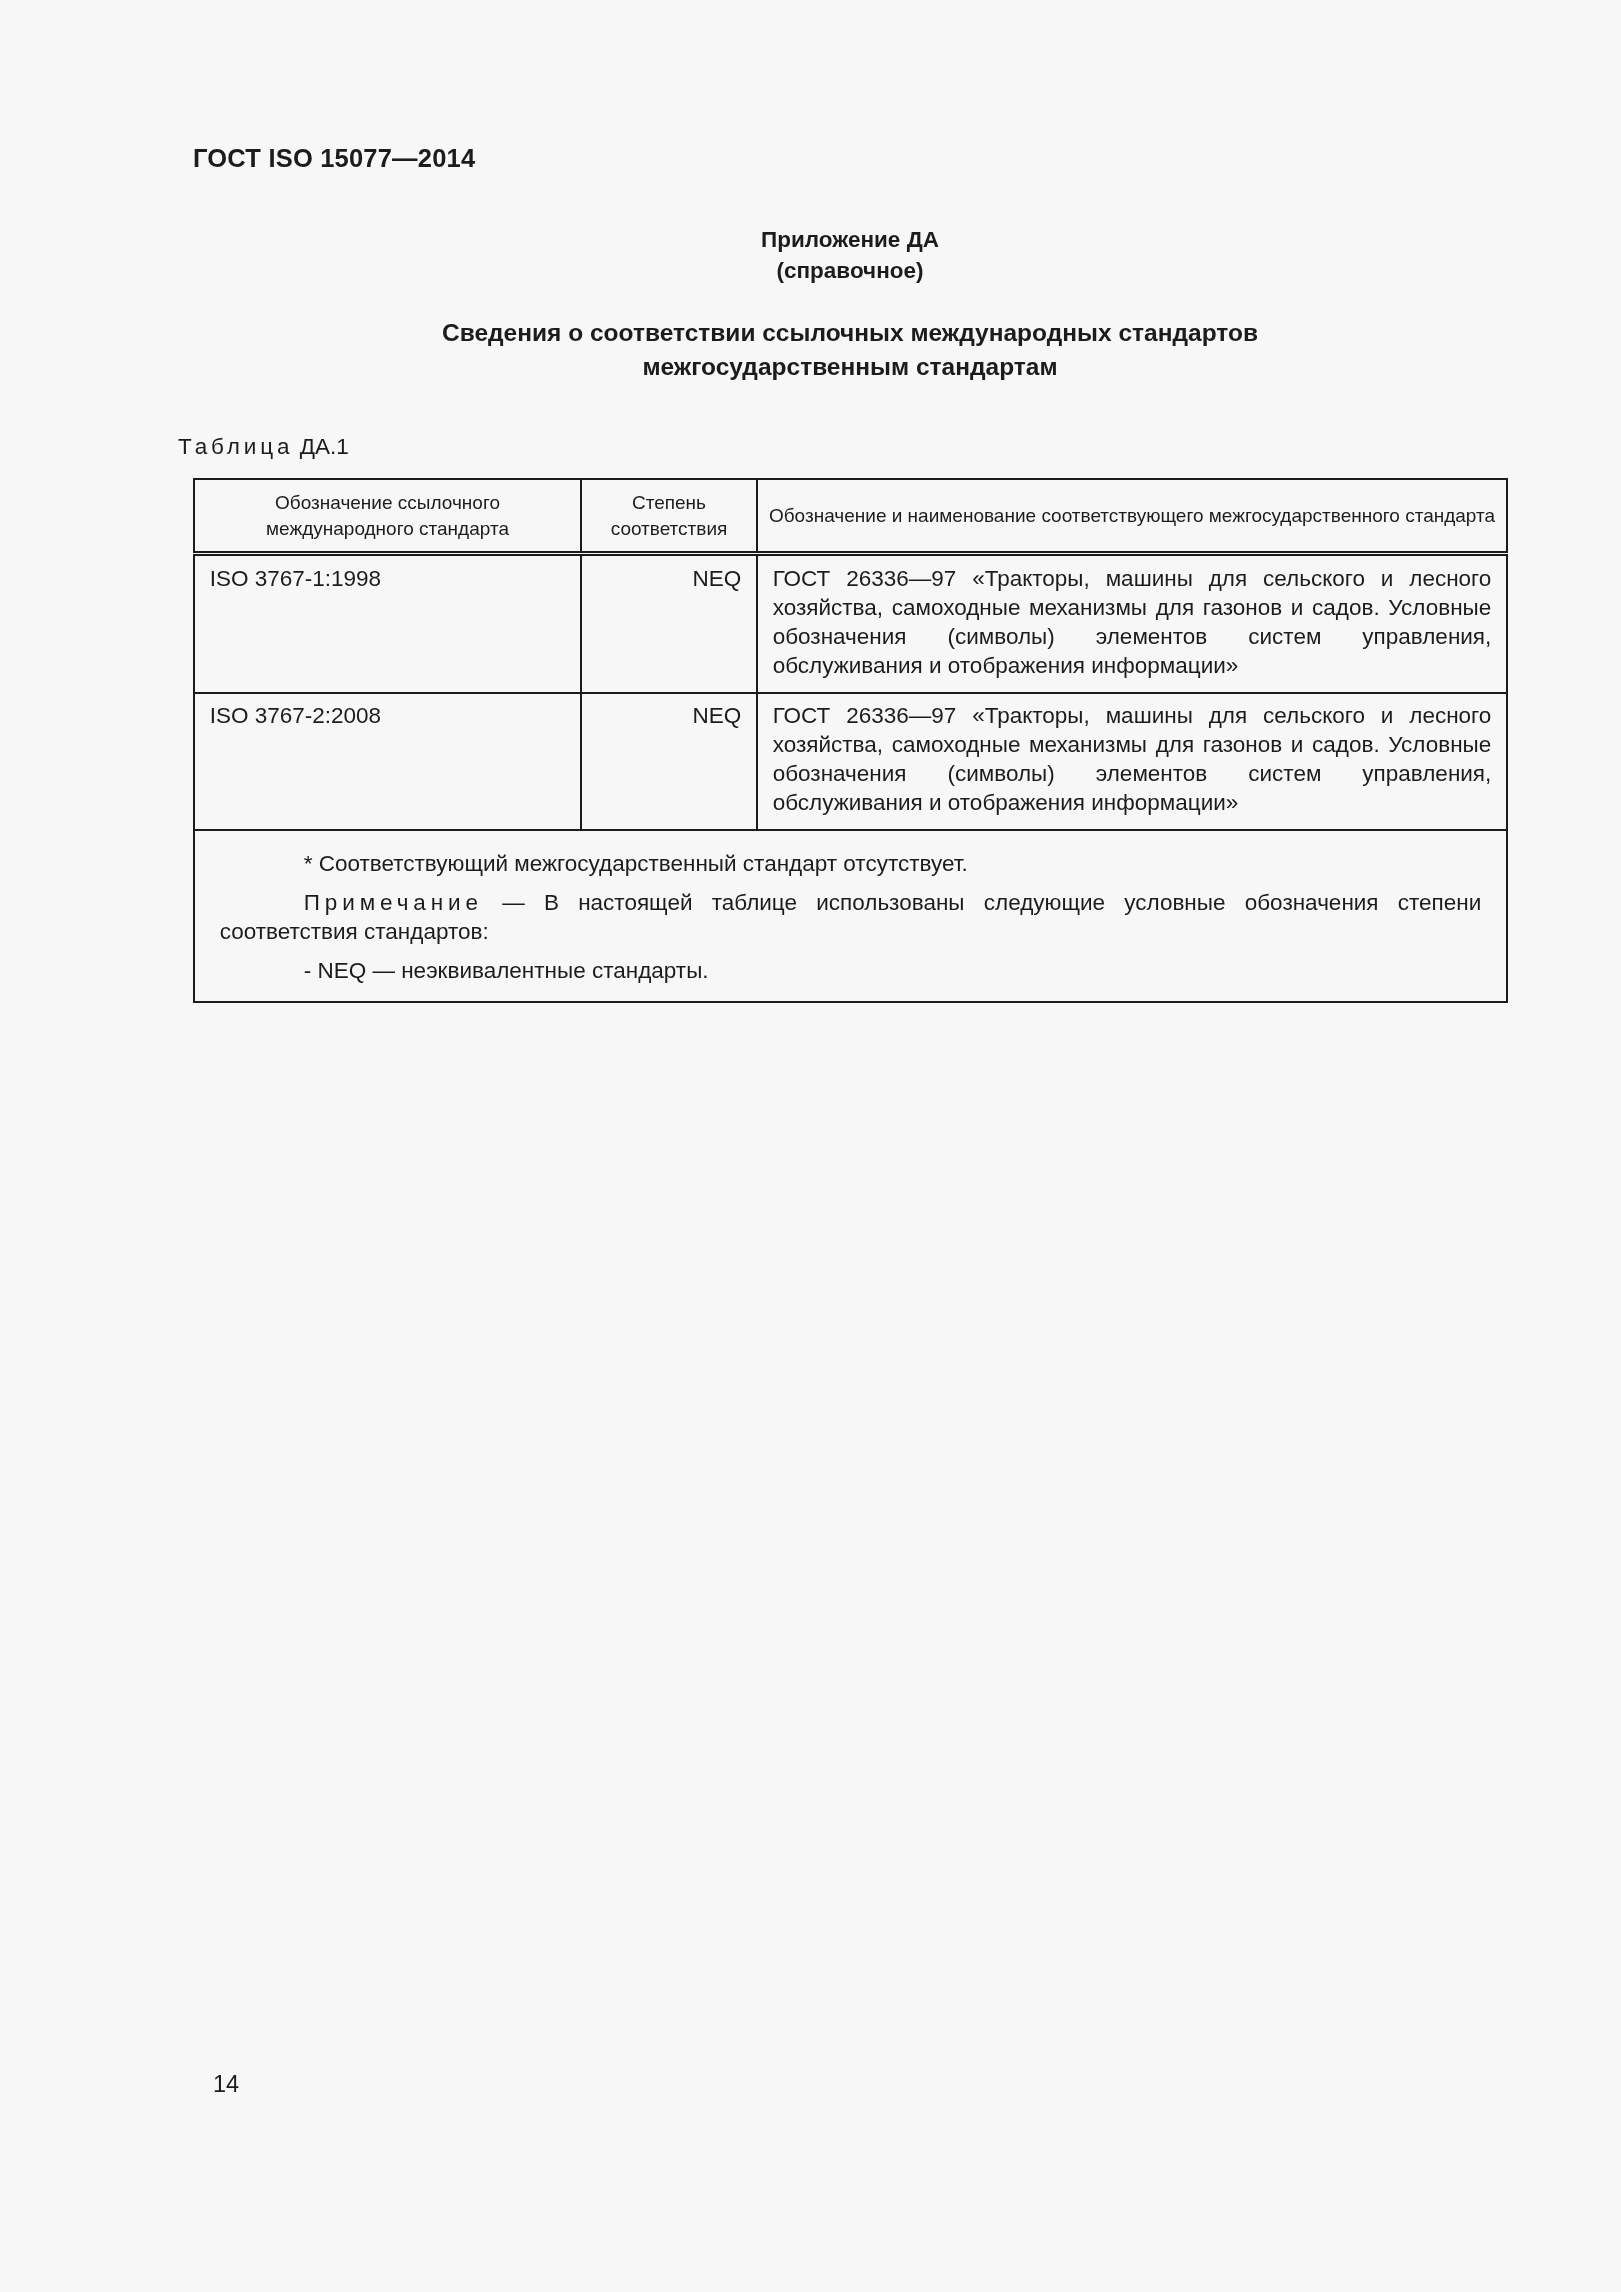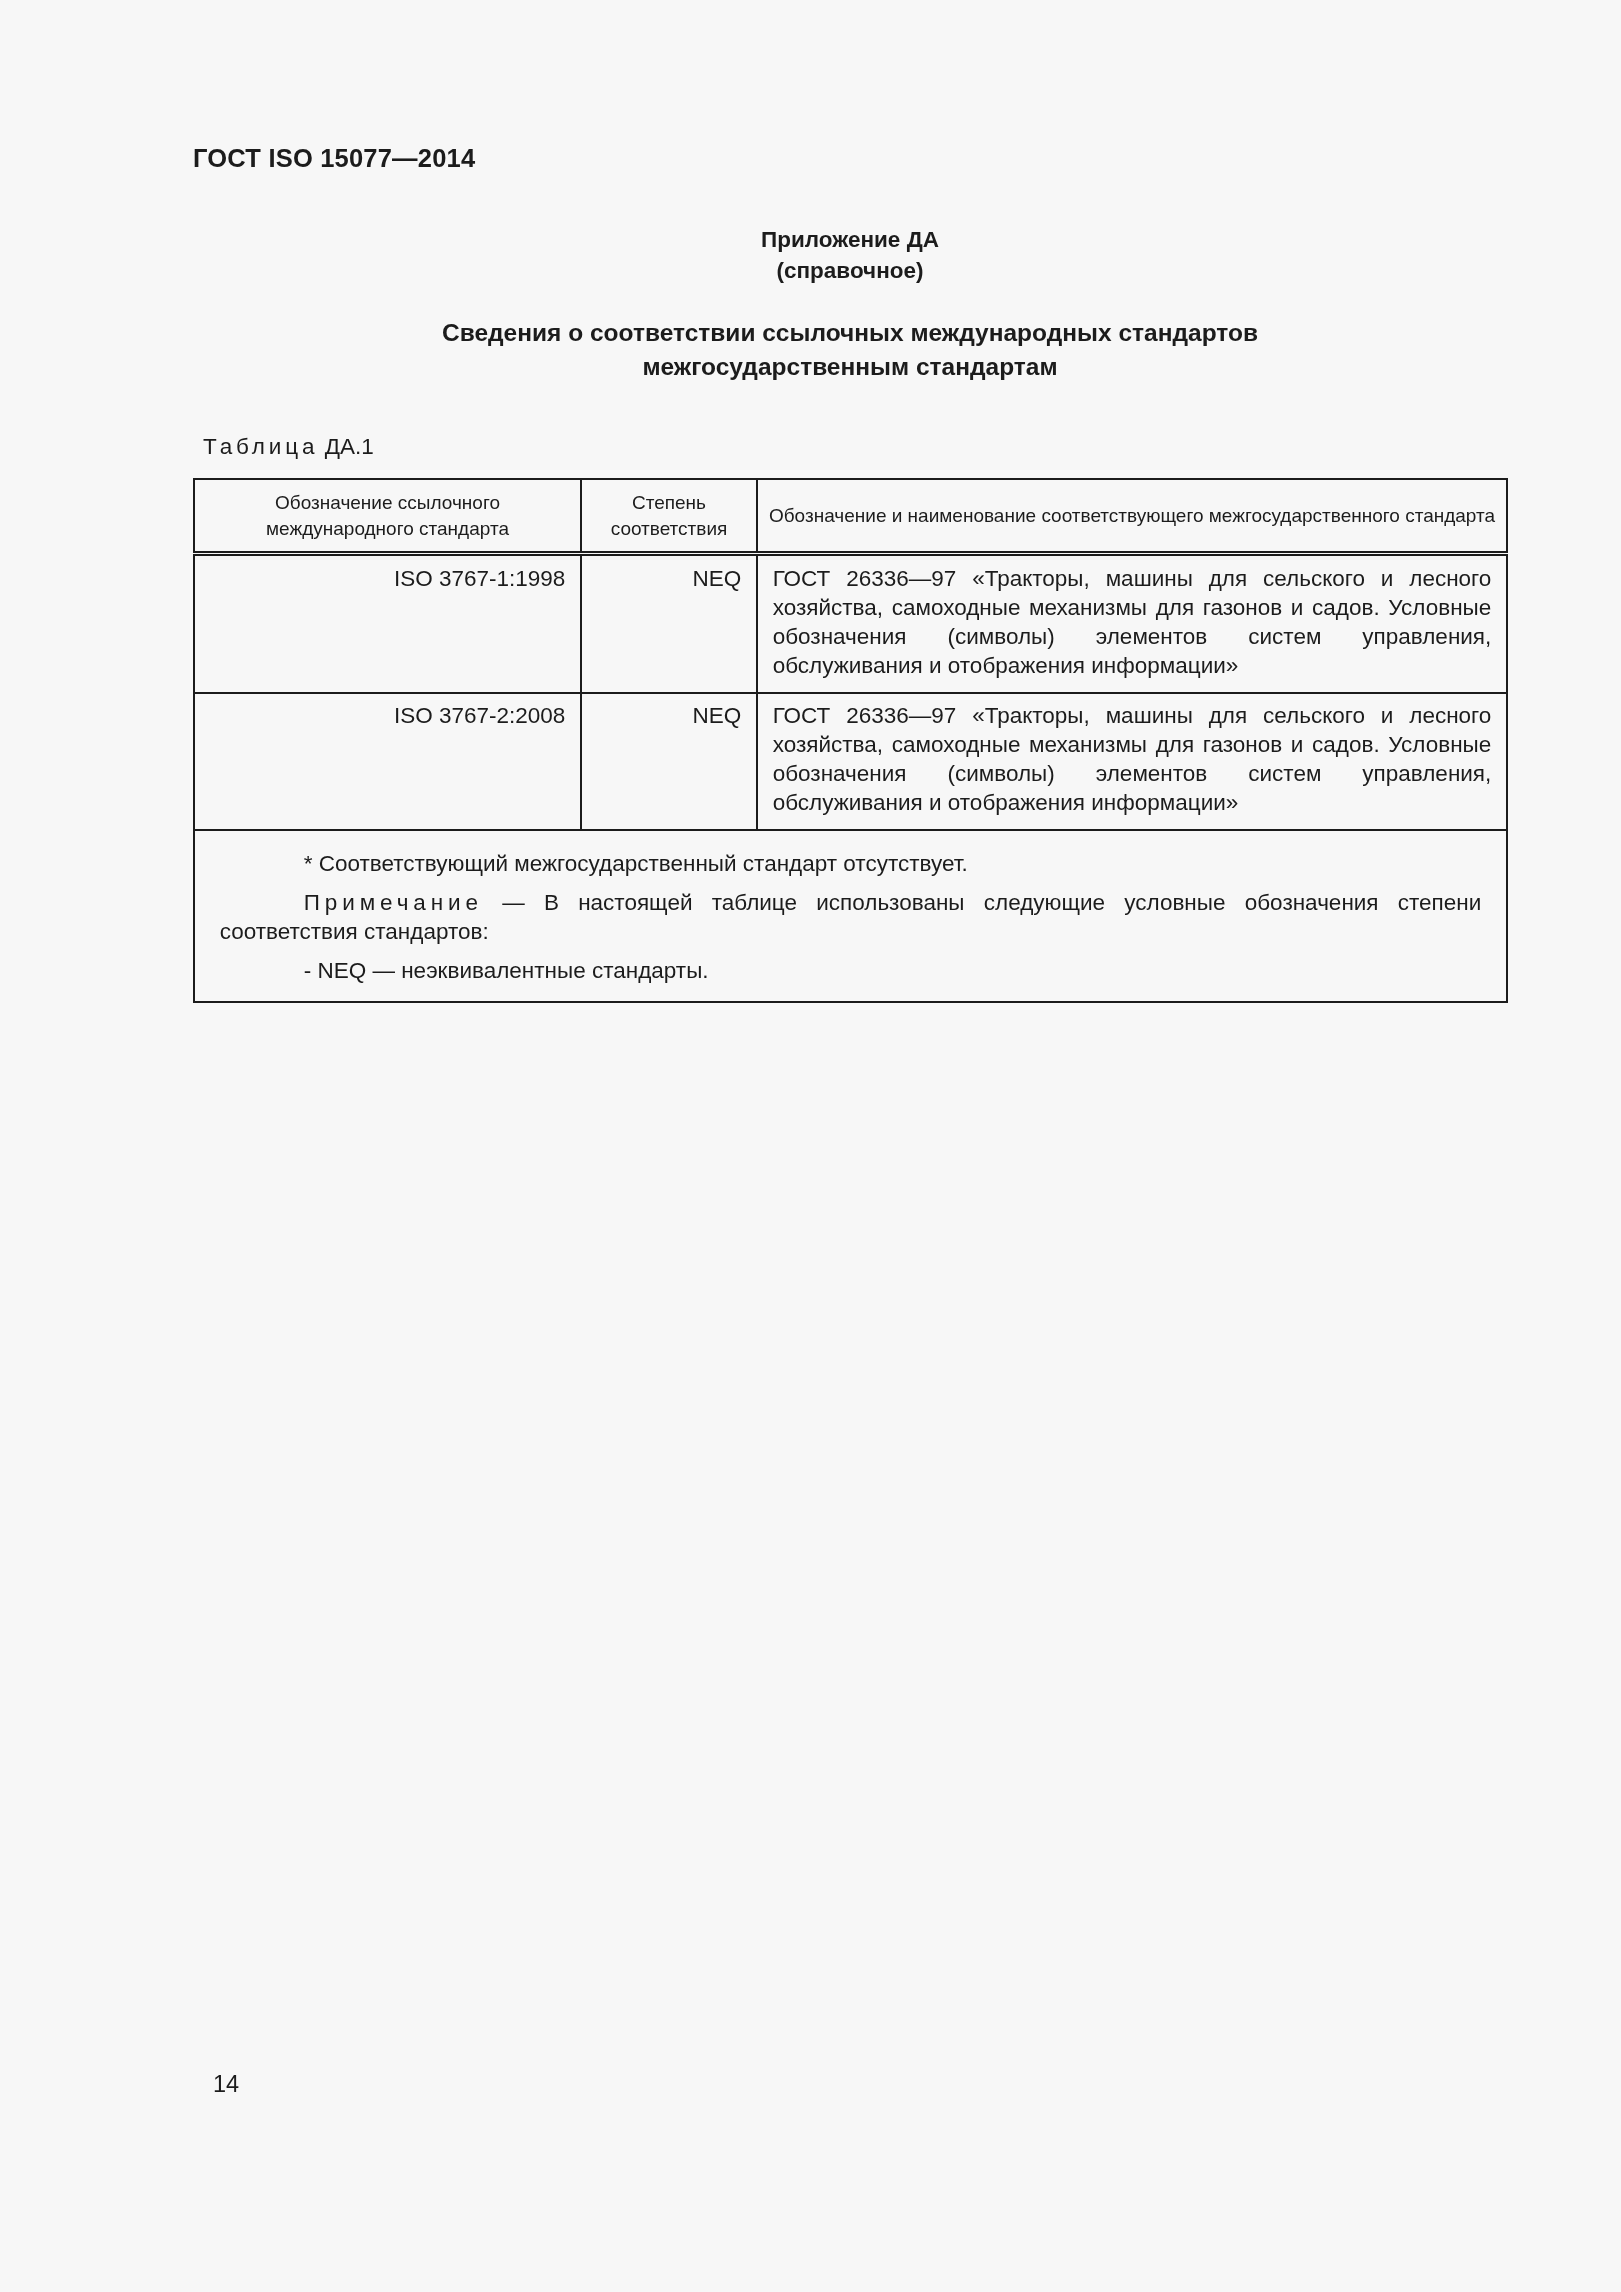--- a/index.html
+++ b/index.html
@@ -39,21 +39,21 @@
       left: 0;
       width: 1700px;
       text-align: center;
       font-weight: bold;
       font-size: 24.5px;
       line-height: 34px;
       top: 316px;
     }
     .table-caption {
       position: absolute;
-      left: 203px;
+      left: 178px;
       top: 434px;
       font-size: 22.5px;
     }
     .table-caption .spaced { letter-spacing: 3.9px; }
 
     table.da {
       position: absolute;
       left: 193px;
       top: 478px;
       width: 1313px;
@@ -72,21 +72,21 @@
       text-align: center;
       height: 71px;
       vertical-align: middle;
       padding: 0 7.8px;
       border-bottom: 5.9px double #1c1c1c;
     }
     table.da td {
       line-height: 29px;
       padding: 7.8px 14.7px 5.9px 14.7px;
     }
-    td.c-std { width: auto; text-align: right; }
+    td.c-std { width: auto; }
     td.c-deg { text-align: right; }
     td.c-desc { text-align: justify; }
     td.c-desc.center { text-align: center; }
     tr.row-1 td, tr.row-2 td { height: 122px; }
     tr.row-3 td { height: 34px; }
     td.foot {
       padding: 7.8px 14.7px 9.8px 14.7px;
       line-height: 33px;
     }
     .foot p { margin: 10px; text-align: justify; }

